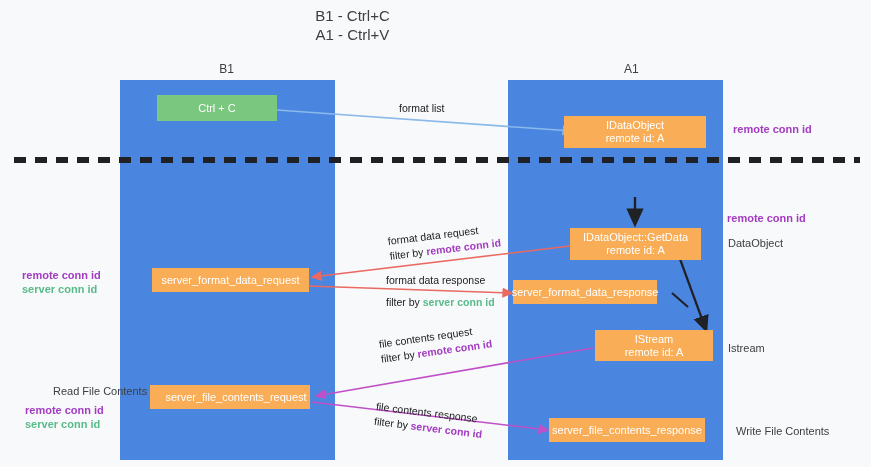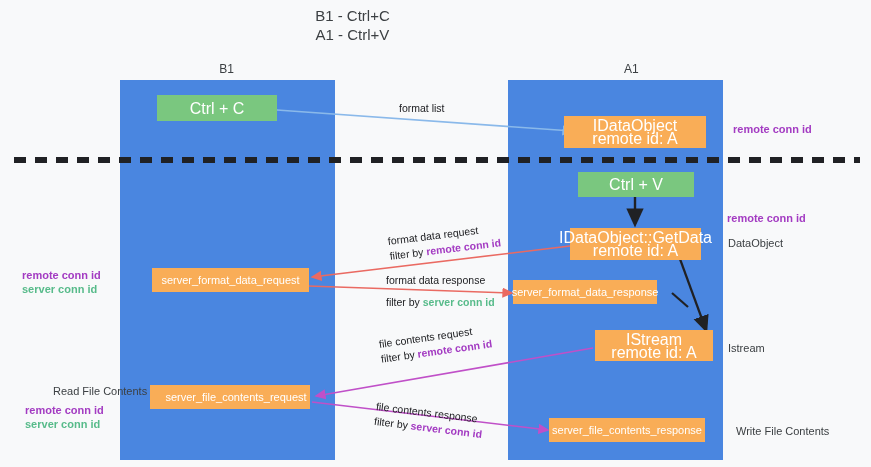--- a/index.html
+++ b/index.html
@@ -20,21 +20,21 @@
   
   .colhead{
     font-size:12px;color:#3c4043;text-align:center;line-height:14px;white-space:pre;
   }
   
   .lane{background:#4a86e0;}
   
   .box{
     box-sizing:border-box;
     display:flex;align-items:center;justify-content:center;
-    text-align:center;color:#ffffff;font-size:16px;line-height:13px;
+    text-align:center;color:#ffffff;font-size:11px;line-height:13px;
     white-space:pre;
   }
   .green{background:#7ac77f;}
   .orange{background:#f9ad57;}
   
   .lbl{font-size:11px;color:#3c4043;line-height:14px;white-space:pre;}
   .lbl.purple{color:#a33bc2;font-weight:bold;}
   .lbl.green-t{color:#57bb8a;font-weight:bold;}
   
   .cap{font-size:10.5px;color:#202124;line-height:15px;white-space:nowrap;}
@@ -96,21 +96,20 @@
     <line x1="593" y1="348" x2="316" y2="396" stroke="#c050c8" stroke-width="1.6" marker-end="url(#ah-mag)"></line>
 
     <line x1="312" y1="402" x2="548" y2="430" stroke="#c050c8" stroke-width="1.6" marker-end="url(#ah-mag)"></line>
   </svg>
 
   <div class="abs box green" style="left:157px;top:95px;width:120px;height:26px;">Ctrl + C</div>
 
   <div class="abs box orange" style="left:564px;top:116px;width:142px;height:32px;">IDataObject
 remote id: A</div>
 
-  <div class="abs box green" style="left:578px;top:172px;width:116px;height:25px;">Ctrl + V</div>
 
   <div class="abs box orange" style="left:570px;top:228px;width:131px;height:32px;">IDataObject::GetData
 remote id: A</div>
 
   <div class="abs box orange" style="left:152px;top:268px;width:157px;height:24px;font-size:11px;">server_format_data_request</div>
 
   <div class="abs box orange" style="left:513px;top:280px;width:144px;height:24px;font-size:11px;">server_format_data_response</div>
 
   <div class="abs box orange" style="left:595px;top:330px;width:118px;height:31px;">IStream
 remote id: A</div>

